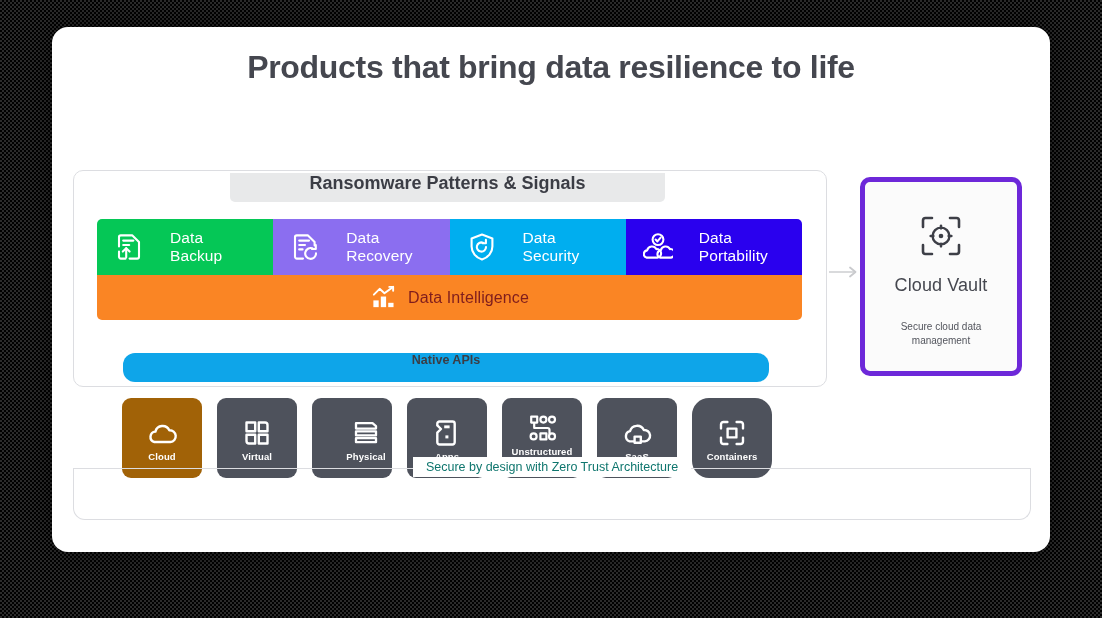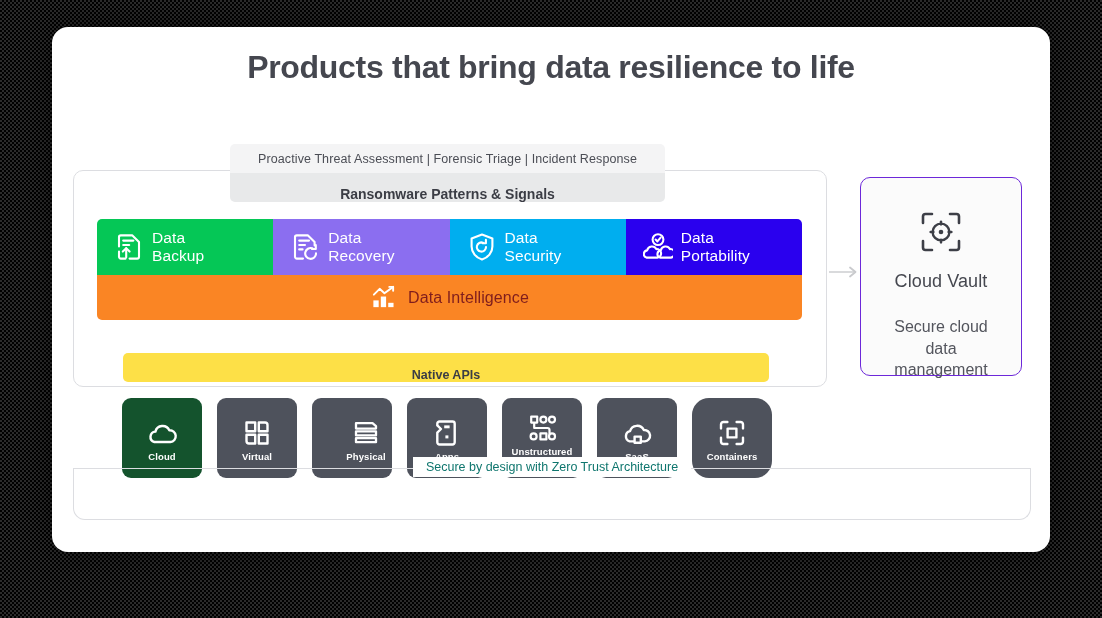--- a/index.html
+++ b/index.html
@@ -88,43 +88,43 @@
   }
   #ransomware-banner {
     position: absolute;
     left: 178px;
     top: 146px;
     width: 435px;
     height: 29px;
     background: #e8e9ea;
     border-radius: 0 0 5px 5px;
     display: flex;
-    align-items: flex-end;
+    align-items: flex-start;
     justify-content: center;
-    font-size: 14px;
+    font-size: 18px;
     font-weight: 700;
     color: #3b3d45;
   }
 
   
   #product-row {
     position: absolute;
     left: 45px;
     top: 192px;
     width: 705px;
     height: 56px;
     display: flex;
     border-radius: 5px 5px 0 0;
     overflow: hidden;
   }
   .product-tile {
     flex: 1 1 0;
     display: flex;
     align-items: center;
-    gap: 8px;
+    gap: 26px;
     padding-left: 17px;
   }
   .product-tile .tile-icon {
     width: 30px; height: 30px;
     flex: 0 0 30px;
     display: flex; align-items: center; justify-content: center;
   }
   .product-tile .tile-label {
     color: #ffffff;
     font-size: 15.5px;
@@ -156,24 +156,24 @@
     text-align: right;
   }
 
   
   #native-apis {
     position: absolute;
     left: 71px;
     top: 326px;
     width: 646px;
     height: 29px;
-    background: #fde047;
-    border-radius: 5px;
-    display: flex;
-    align-items: flex-end;
+    background: #0ea5e9;
+    border-radius: 12px;
+    display: flex;
+    align-items: flex-start;
     justify-content: center;
     font-size: 12.5px;
     font-weight: 700;
     color: #3b3d45;
   }
 
   
   #workload-row {
     position: absolute;
     left: 70px;
@@ -258,60 +258,57 @@
   }
 
   
   #cloud-vault-card {
     position: absolute;
     left: 808px;
     top: 150px;
     width: 162px;
     height: 199px;
     background: #fbfbfb;
-    border: 1px solid #6d28d9;
+    border: 5px solid #6d28d9;
     border-radius: 10px;
     display: flex;
     flex-direction: column;
     align-items: center;
     padding-top: 32px;
   }
   #cloud-vault-card .vault-icon {
     width: 44px; height: 44px;
     display: flex; align-items: center; justify-content: center;
   }
   #cloud-vault-card .vault-title {
     margin-top: 17px;
     font-size: 18px;
     color: #45474f;
     letter-spacing: 0.1px;
   }
   #cloud-vault-card .vault-sub {
     margin-top: 24px;
-    font-size: 16px;
+    font-size: 10px;
     color: #53555d;
     text-align: center;
     line-height: 1.35;
     width: 120px;
   }
 </style>
 </head>
 <body>
 
 <div id="noise-bg"></div>
 
 <div id="card">
 
   <h1 class="page-title">Products that bring data resilience to life</h1>
 
   <div id="platform-panel"></div>
 
-  <div id="threat-banner">
-    <span>Proactive Threat Assessment |  Forensic Triage | Incident Response</span>
-  </div>
 
   <div id="ransomware-banner">
     <span>Ransomware Patterns &amp; Signals</span>
   </div>
 
   <div id="product-row">
       <div class="product-tile" style="background: rgb(5, 199, 86);">
         <span class="tile-icon">
           <svg viewBox="0 0 30 30" width="30" height="30" fill="none" stroke="#ffffff" stroke-width="2.1" stroke-linecap="round" stroke-linejoin="round">
       <path d="M5 14.5 V5.2 A1.8 1.8 0 0 1 6.8 3.4 H18.4 L25 9.9 V24.8 A1.8 1.8 0 0 1 23.2 26.6 H15.6"></path>
@@ -375,21 +372,21 @@
       </svg>
     </span>
     <span class="tile-label">Data Intelligence</span>
   </div>
 
   <div id="native-apis">
     <span>Native APIs</span>
   </div>
 
   <div id="workload-row">
-      <div class="workload-tile" style="background: #14532d;">
+      <div class="workload-tile" style="background: #a16207;">
         <span class="wl-icon">
           <svg viewBox="0 0 32 32" width="32" height="32" fill="none" stroke="#ffffff" stroke-width="2.4" stroke-linejoin="round">
       <path d="M8.4 25 A5.3 5.3 0 0 1 9.4 14.6 A7.4 7.4 0 0 1 23.3 13.3 A4.9 4.9 0 0 1 24.4 25 Z"></path>
     </svg>
         </span>
         <span class="wl-label">Cloud</span>
       </div>
       <div class="workload-tile" style="background: rgb(78, 82, 92);">
         <span class="wl-icon">
           <svg viewBox="0 0 32 32" width="32" height="32" fill="none" stroke="#ffffff" stroke-width="2.4" stroke-linejoin="round">

